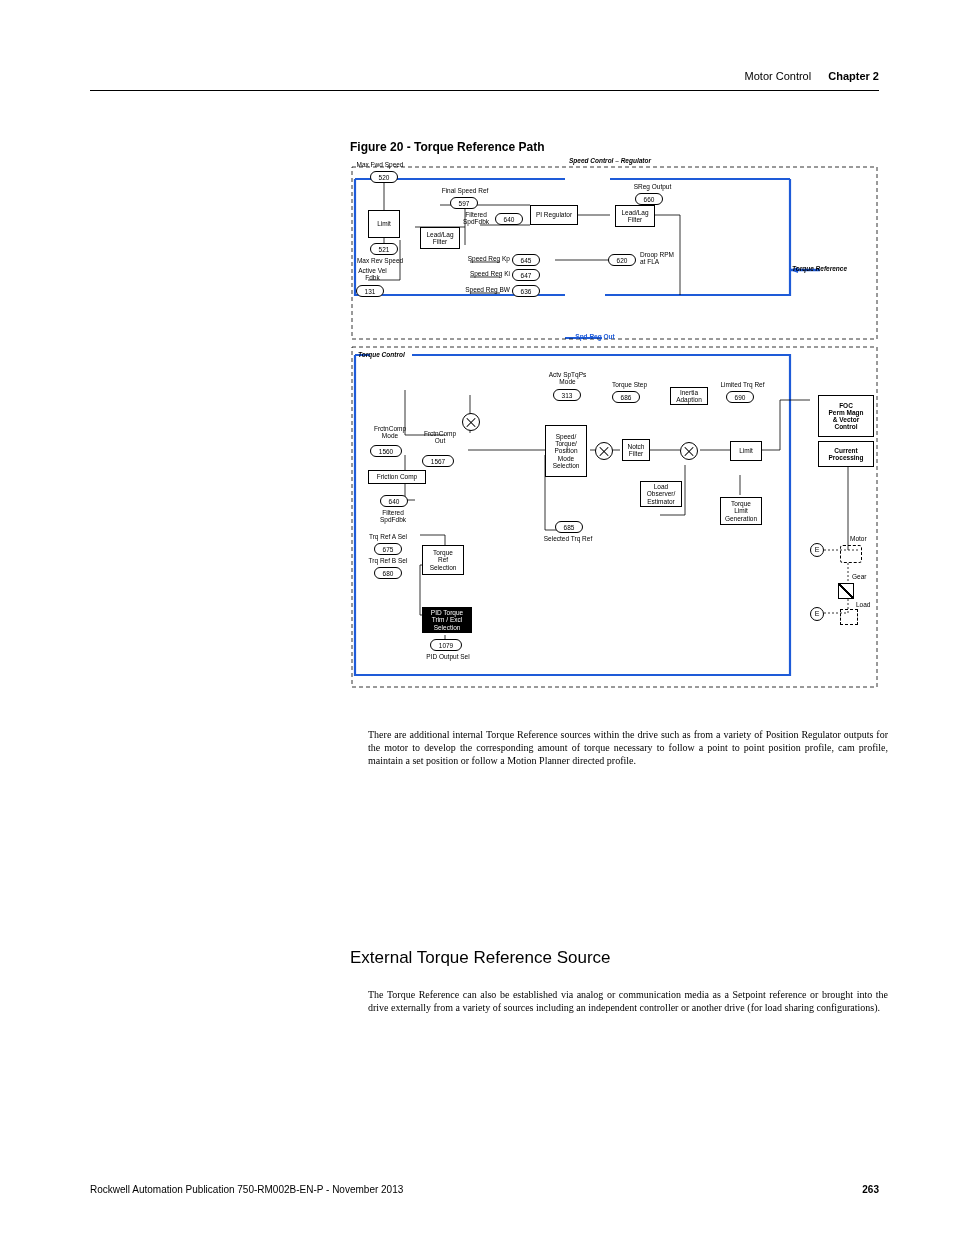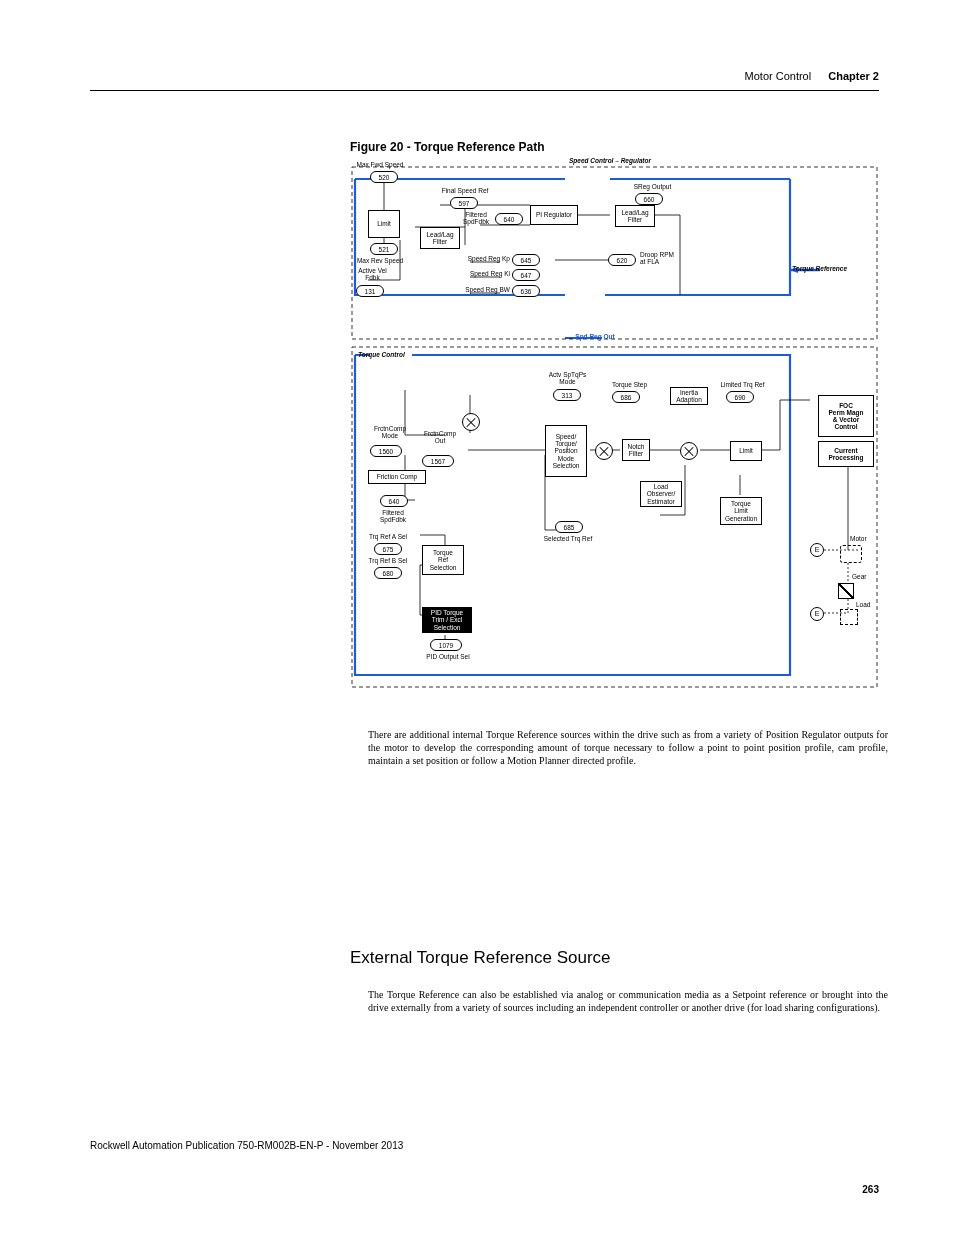--- a/index.html
+++ b/index.html
@@ -138,21 +138,21 @@
   .footer {
     position: absolute;
     bottom: 40px;
     left: 90px;
     right: 75px;
     font-family: Arial, Helvetica, sans-serif;
     font-size: 10px;
     display: flex;
     justify-content: space-between;
   }
-  .footer .pg { font-weight: bold; margin-top: 44px; }
+  .footer .pg { font-weight: bold; }
   svg.wires { position:absolute; left:0; top:0; width:530px; height:540px; pointer-events:none; }
 </style>
 </head>
 <body>
 
 <div class="page">
   <div class="hdr">
     <span class="sec">Motor Control</span>
     <span class="chap">Chapter 2</span>
   </div>

